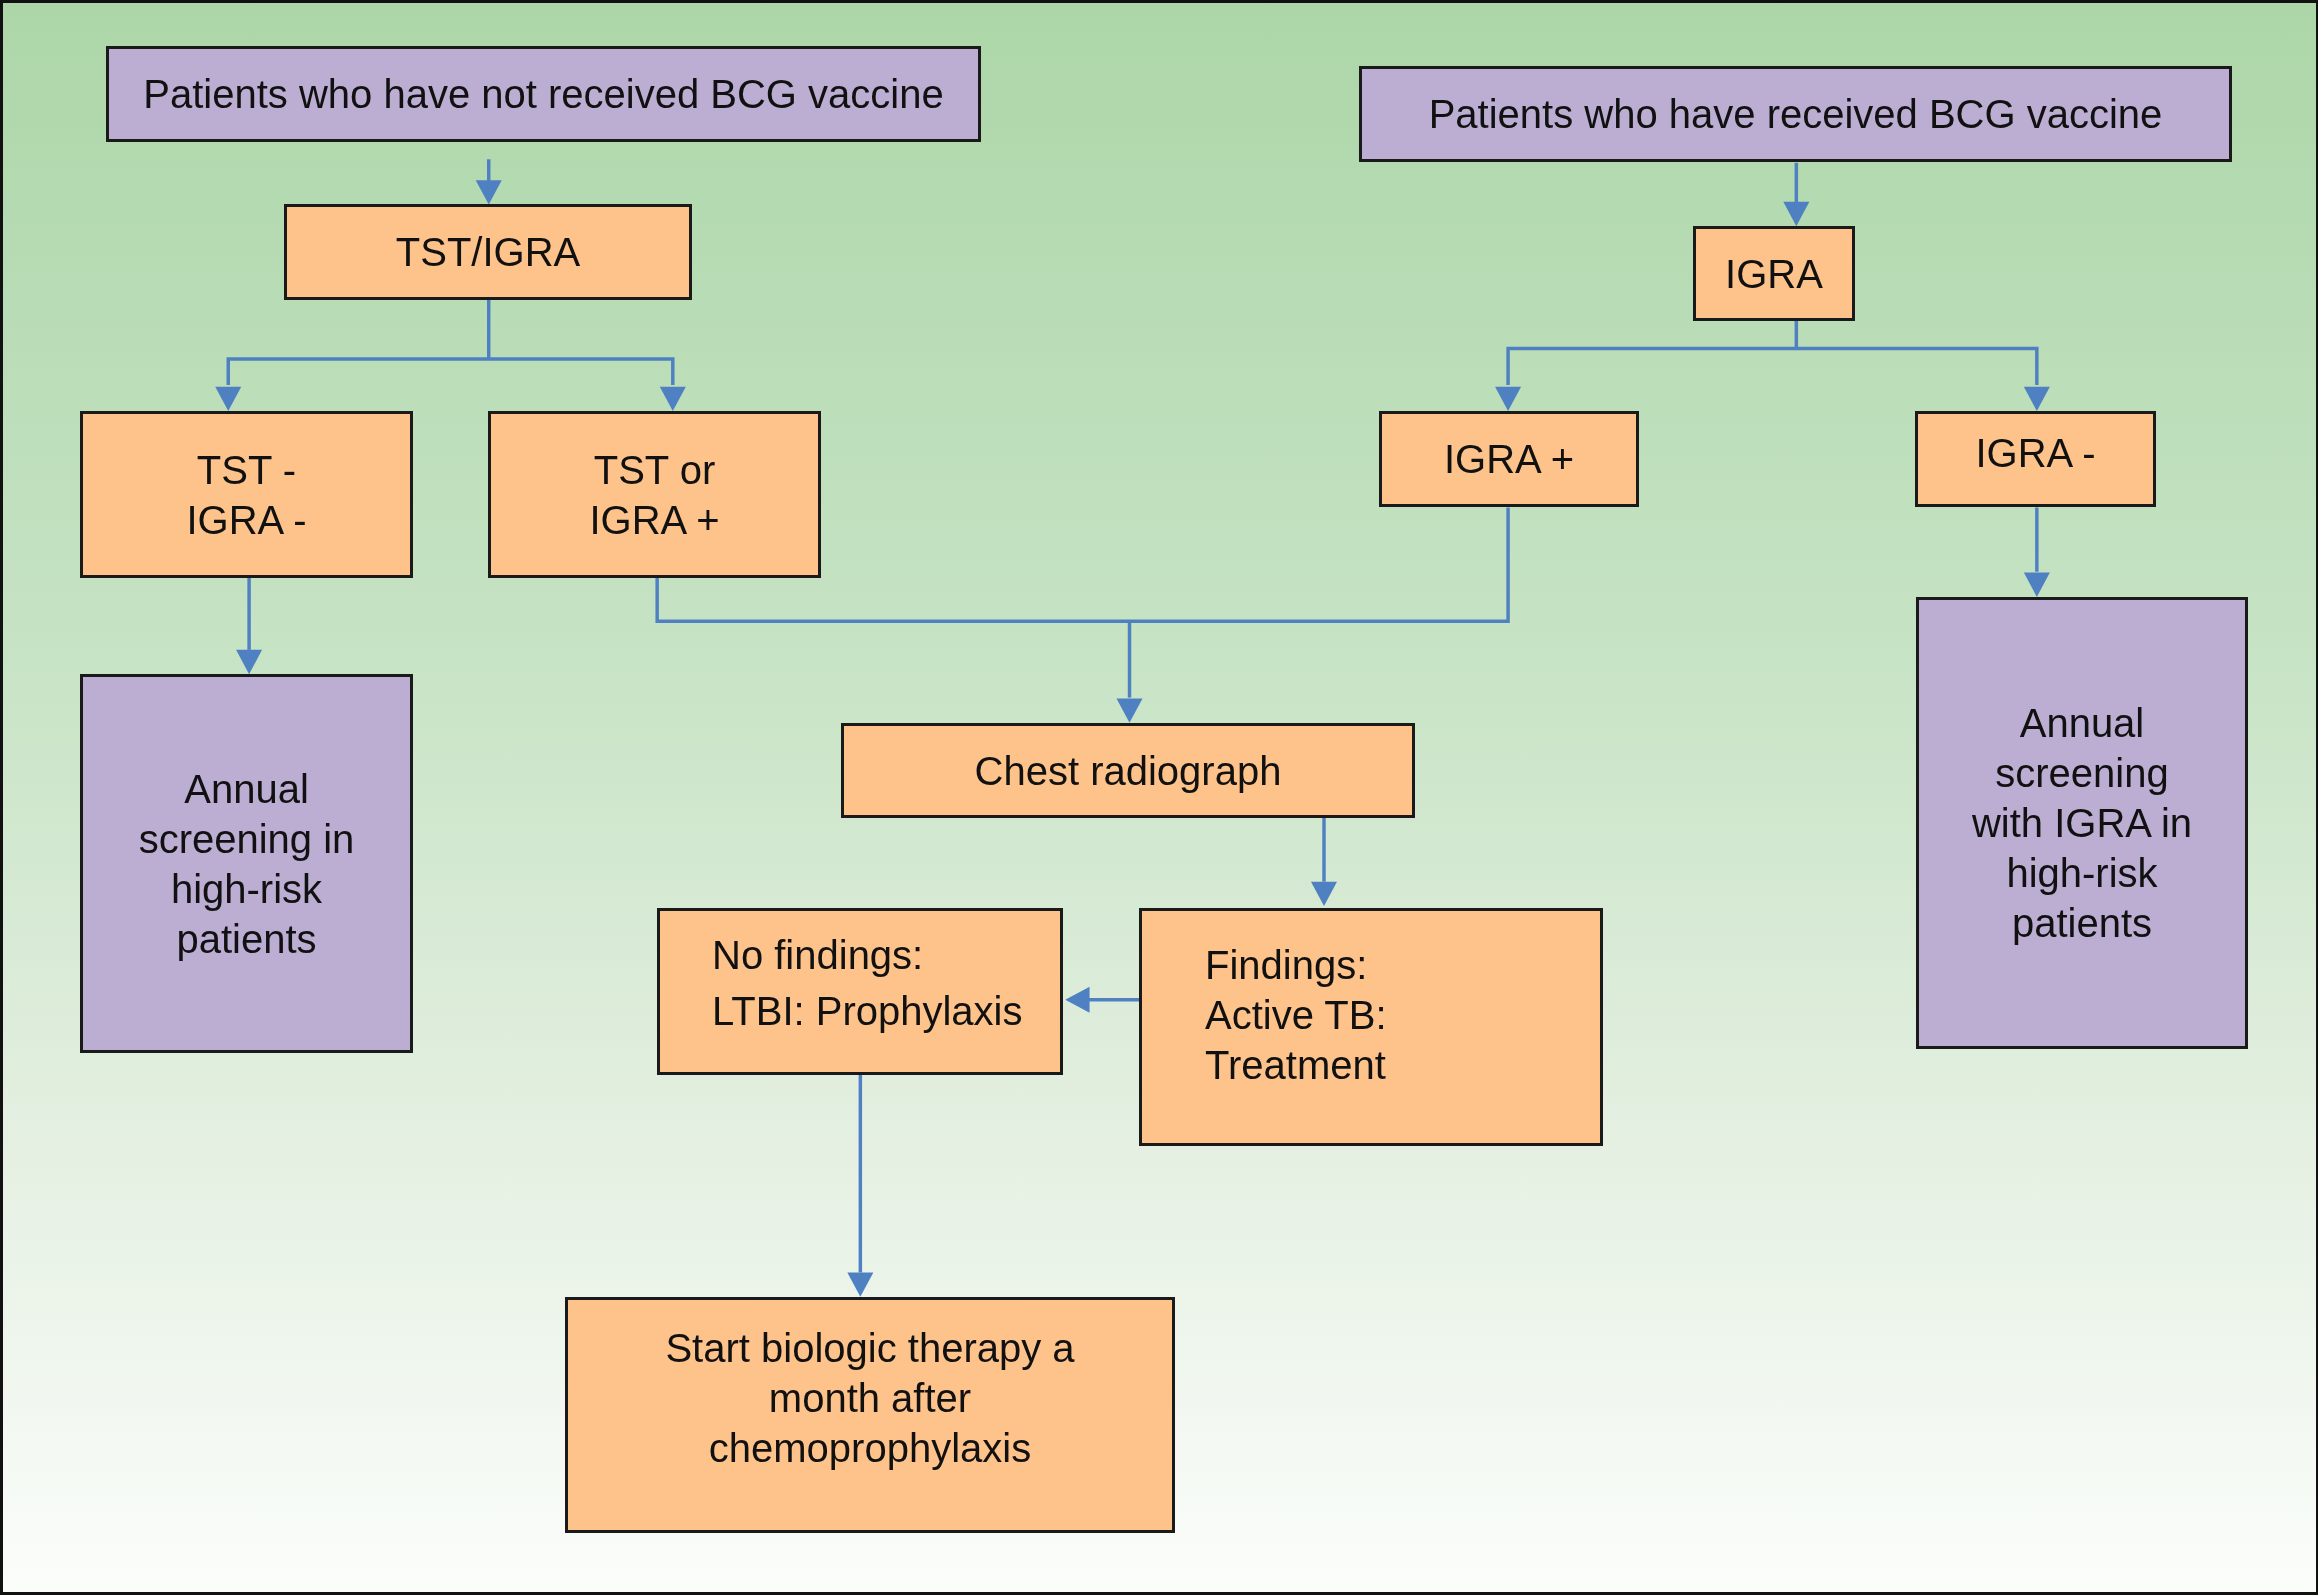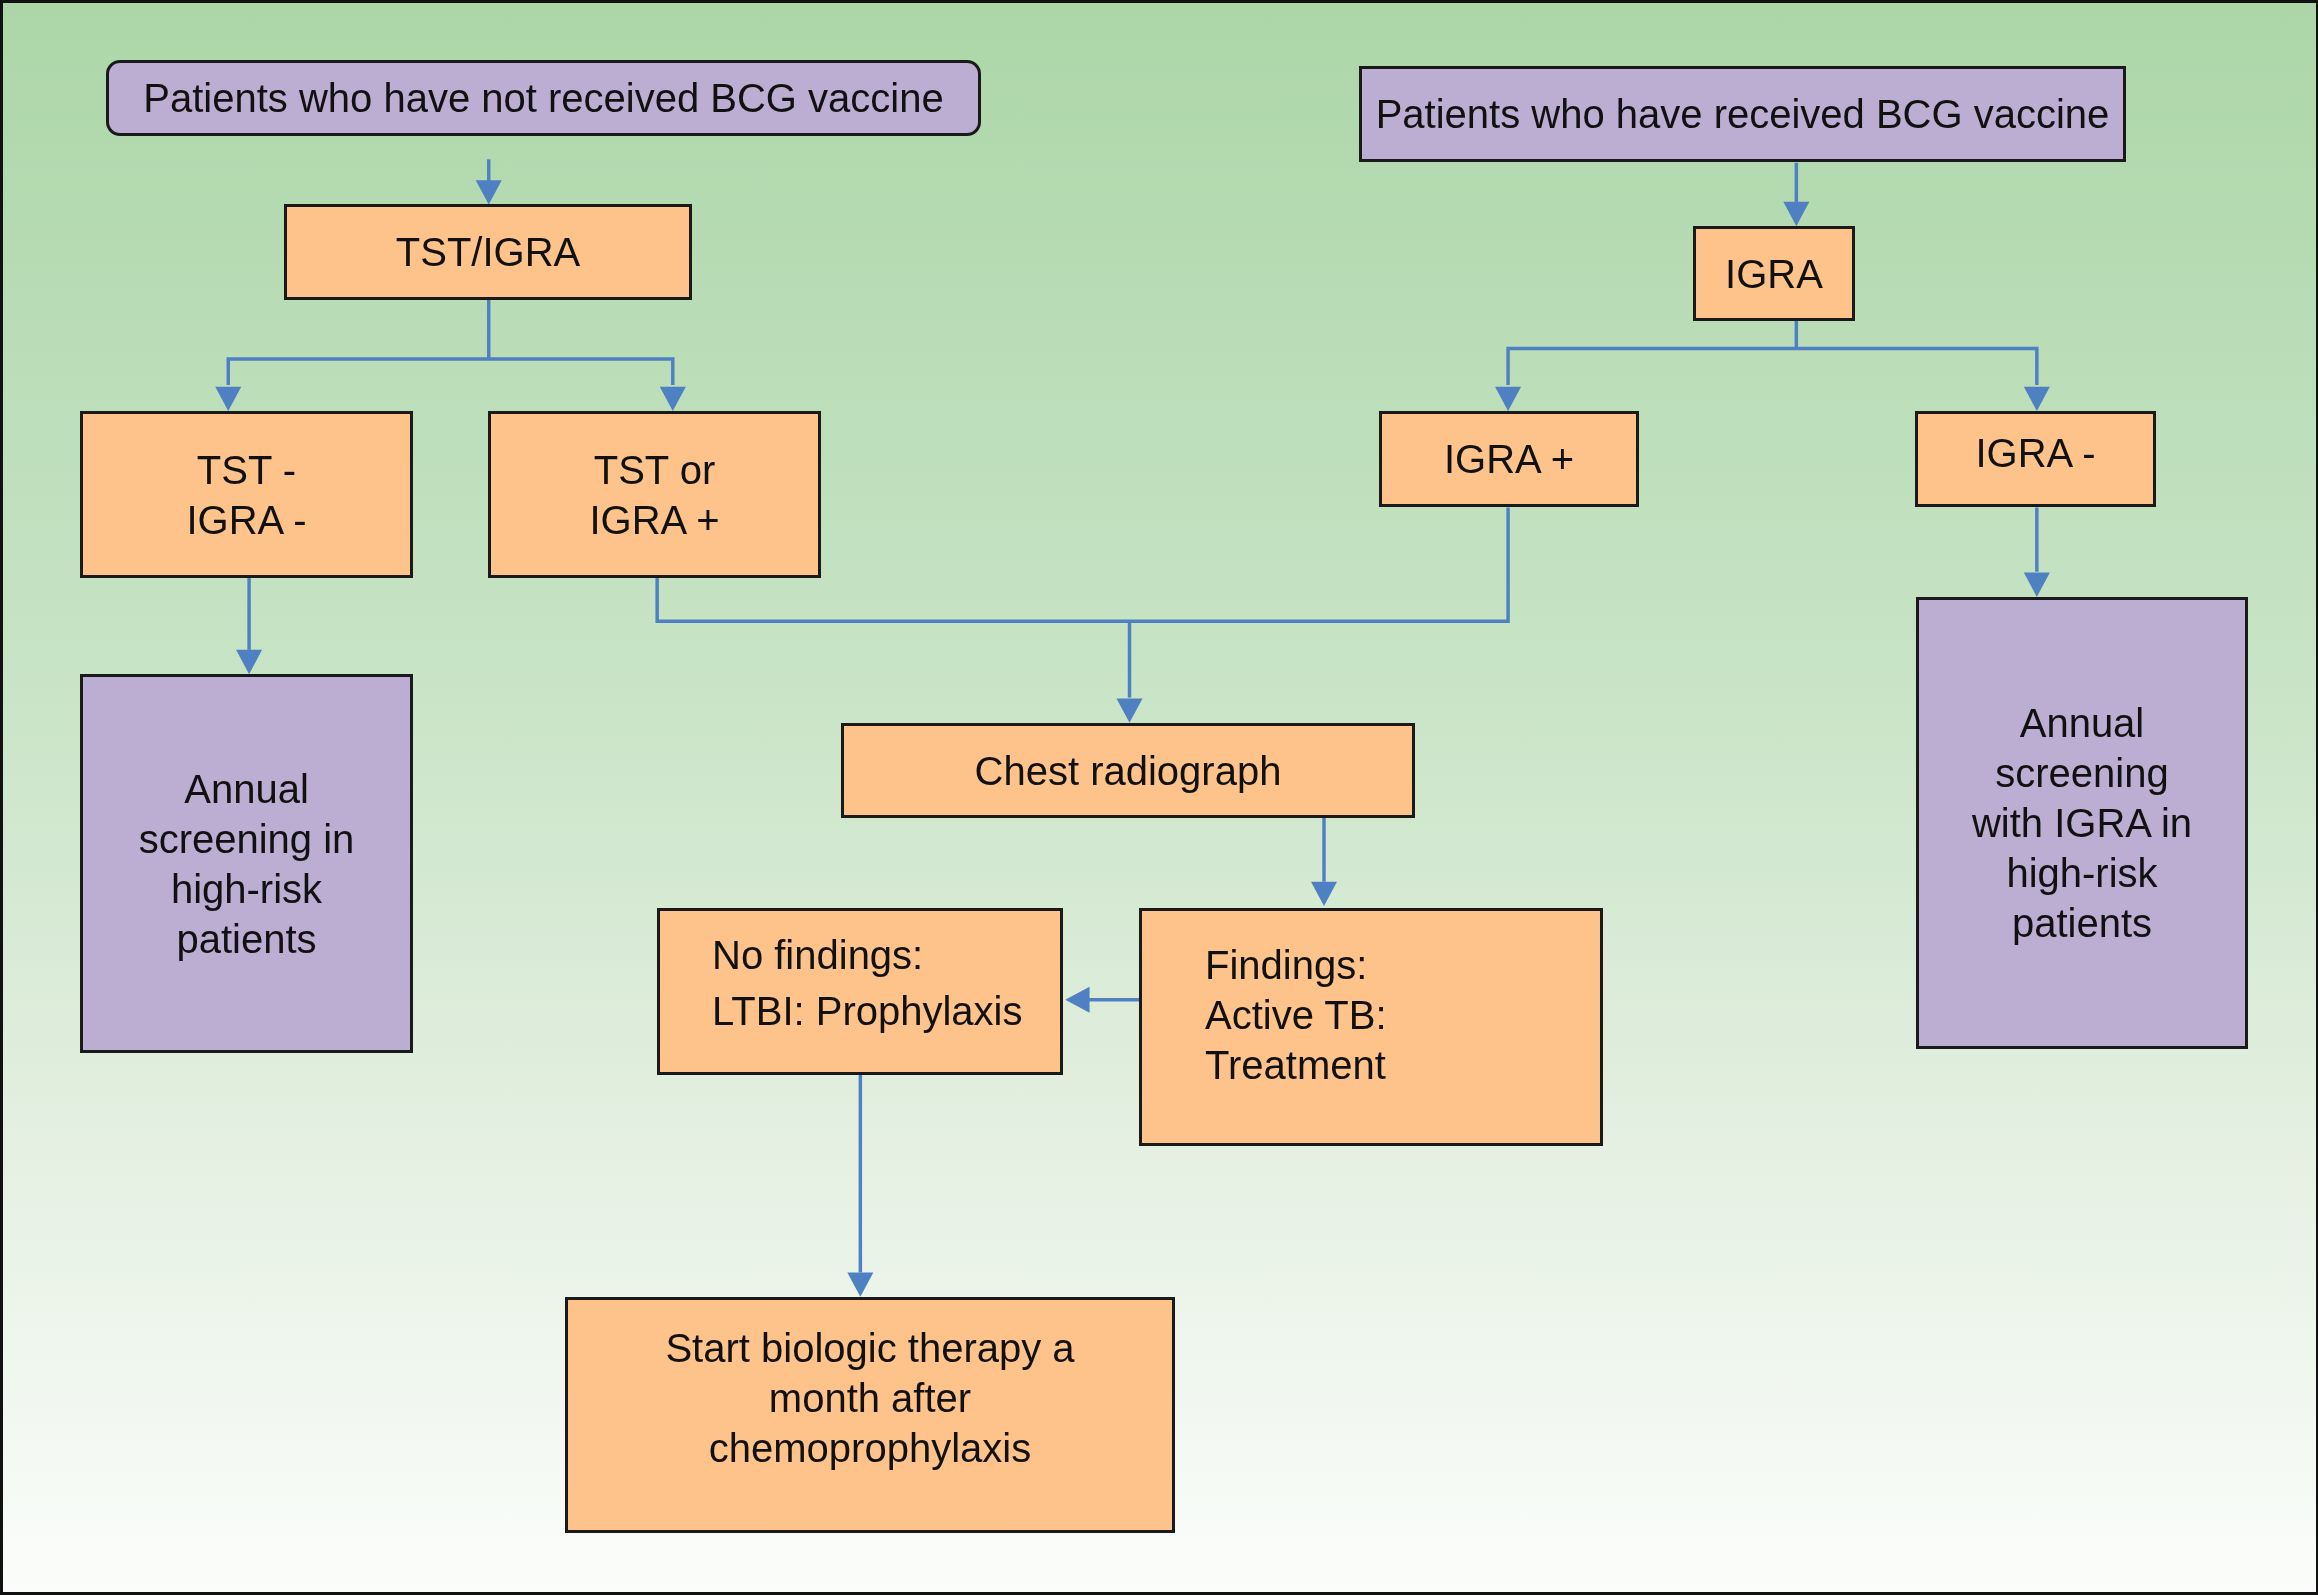--- a/index.html
+++ b/index.html
@@ -52,32 +52,32 @@
         <polygon points="2065,257 2050,229 2080,229"></polygon>
         <polygon points="1733,470 1718,442 1748,442"></polygon>
         <polygon points="2342,470 2327,442 2357,442"></polygon>
         <polygon points="2342,684 2327,656 2357,656"></polygon>
         <polygon points="1521,1040 1506,1012 1536,1012"></polygon>
         <polygon points="1223,1148 1251,1133 1251,1163"></polygon>
         <polygon points="987,1490 972,1462 1002,1462"></polygon>
       </g>
   </svg>
 
-  <div class="box purple" style="left:103px;top:57px;width:875px;height:76px;border-radius:14px;">Patients who have not received BCG vaccine</div>
+  <div class="box purple" style="left:103px;top:43px;width:875px;height:96px;">Patients who have not received BCG vaccine</div>
   <div class="box orange" style="left:281px;top:201px;width:408px;height:96px;">TST/IGRA</div>
   <div class="box orange" style="left:77px;top:408px;width:333px;height:167px;">TST -
 IGRA -</div>
   <div class="box orange" style="left:485px;top:408px;width:333px;height:167px;">TST or
 IGRA +</div>
   <div class="box purple" style="left:77px;top:671px;width:333px;height:379px;">Annual
 screening in
 high-risk
 patients</div>
 
-  <div class="box purple" style="left:1356px;top:63px;width:767px;height:96px;">Patients who have received BCG vaccine</div>
+  <div class="box purple" style="left:1356px;top:63px;width:873px;height:96px;">Patients who have received BCG vaccine</div>
   <div class="box orange" style="left:1690px;top:223px;width:162px;height:95px;">IGRA</div>
   <div class="box orange" style="left:1376px;top:408px;width:260px;height:96px;">IGRA +</div>
   <div class="box orange" style="left:1912px;top:408px;width:241px;height:96px;padding-bottom:12px;">IGRA -</div>
   <div class="box purple" style="left:1913px;top:594px;width:332px;height:452px;">Annual
 screening
 with IGRA in
 high-risk
 patients</div>
 
   <div class="box orange" style="left:838px;top:720px;width:574px;height:95px;">Chest radiograph</div>

